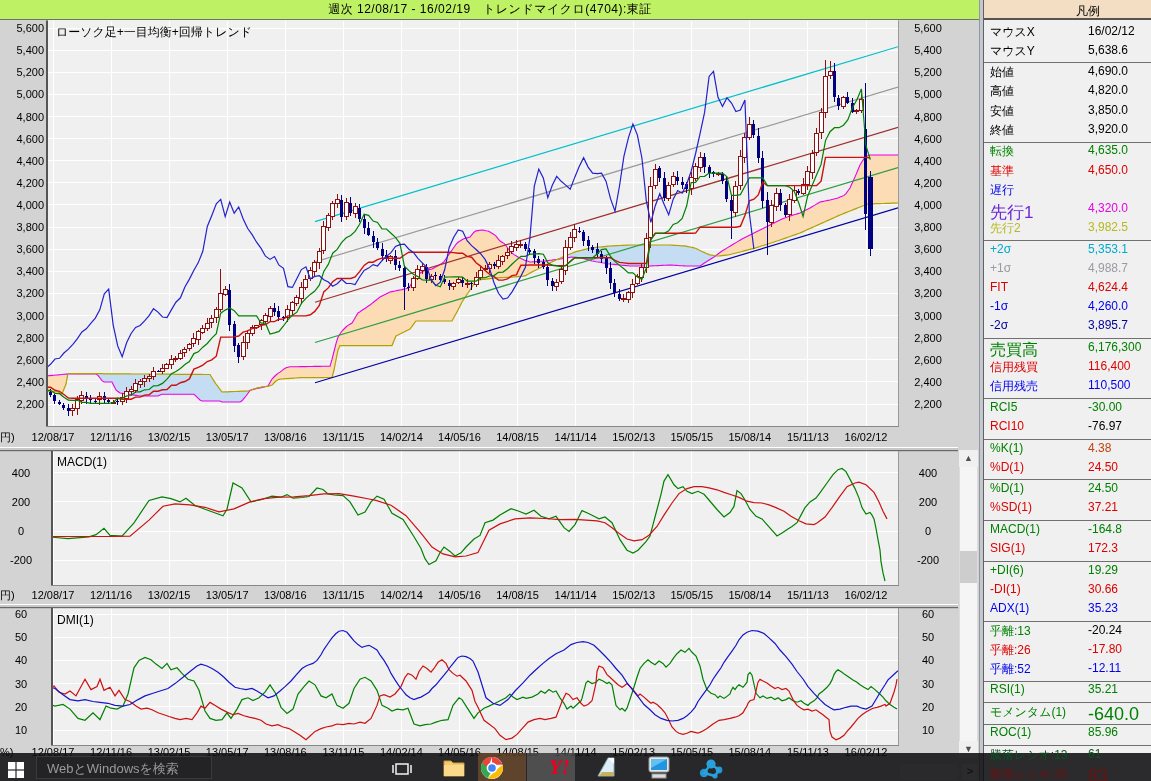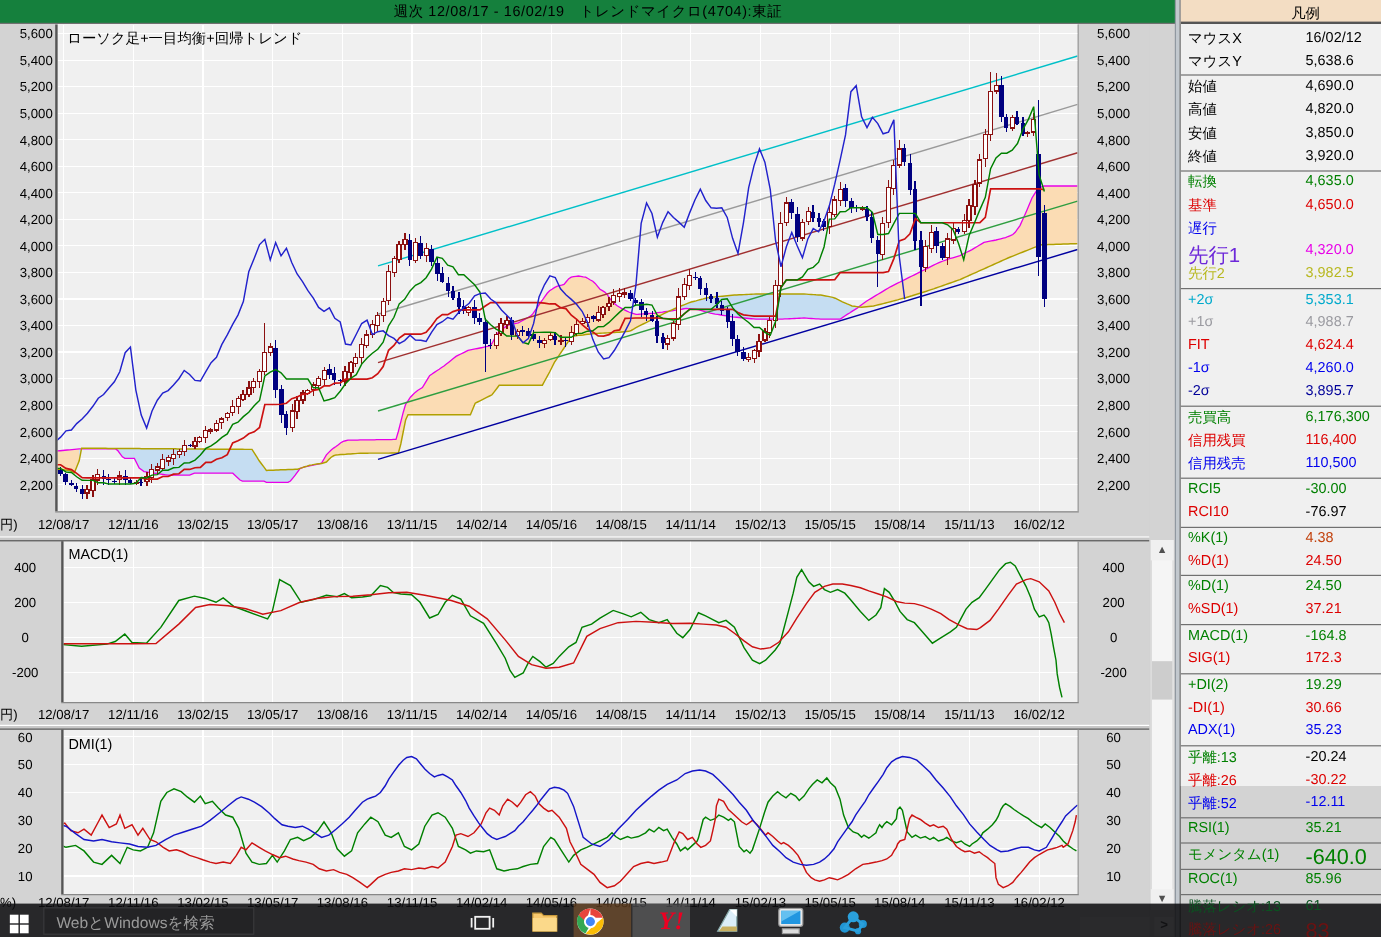--- a/index.html
+++ b/index.html
@@ -1,16 +1,16 @@
 <!DOCTYPE html>
 <html><head><meta charset="utf-8"><style>
 *{margin:0;padding:0;box-sizing:border-box}
 body{width:1151px;height:781px;position:relative;overflow:hidden;background:#d3d3d3;font-family:"Liberation Sans",sans-serif}
 </style></head><body>
-<div style="position:absolute;left:0;top:0;width:980px;height:20px;background:#15803d;border-bottom:1px solid #707070;font-size:12px;color:#000;text-align:center;line-height:18px;letter-spacing:0.5px">週次 12/08/17 - 16/02/19　トレンドマイクロ(4704):東証</div>
+<div style="position:absolute;left:0;top:0;width:980px;height:20px;background:#bef264;border-bottom:1px solid #707070;font-size:12px;color:#000;text-align:center;line-height:18px;letter-spacing:0.5px">週次 12/08/17 - 16/02/19　トレンドマイクロ(4704):東証</div>
 <svg width="958" height="743" viewBox="0 0 958 743" style="position:absolute;left:0;top:20px">
     <rect x="0" y="0" width="958" height="743" fill="#d3d3d3"></rect>
     <rect x="48" y="0" width="850" height="406" fill="#f0f0f0"></rect>
     <rect x="53" y="431" width="845" height="134" fill="#f0f0f0"></rect>
     <rect x="53" y="588" width="845" height="137" fill="#f0f0f0"></rect>
     <line x1="48" y1="8" x2="898" y2="8" stroke="#ffffff" stroke-width="1" shape-rendering="crispEdges"></line>
     <line x1="48" y1="30.1" x2="898" y2="30.1" stroke="#ffffff" stroke-width="1" shape-rendering="crispEdges"></line>
     <line x1="48" y1="52.2" x2="898" y2="52.2" stroke="#ffffff" stroke-width="1" shape-rendering="crispEdges"></line>
     <line x1="48" y1="74.4" x2="898" y2="74.4" stroke="#ffffff" stroke-width="1" shape-rendering="crispEdges"></line>
     <line x1="48" y1="96.5" x2="898" y2="96.5" stroke="#ffffff" stroke-width="1" shape-rendering="crispEdges"></line>
@@ -616,21 +616,21 @@
 <div style="position:absolute;left:958px;top:20px;width:21px;height:761px;background:#d3d3d3"></div>
 <div style="position:absolute;left:959px;top:450px;width:19px;height:308px;background:#f5f5f5;border:1px solid #dcdcdc"></div>
 <div style="position:absolute;left:959px;top:450px;width:19px;height:17px;background:#f0f0f0;color:#505050;font-size:9px;text-align:center;line-height:17px">▲</div>
 <div style="position:absolute;left:960px;top:551px;width:17px;height:32px;background:#cdcdcd"></div>
 <div style="position:absolute;left:959px;top:741px;width:19px;height:17px;background:#f0f0f0;color:#505050;font-size:9px;text-align:center;line-height:17px">▼</div>
 <div style="position:absolute;left:900px;top:764px;width:58px;height:16px;background:#e8e8e8"></div>
 <div style="position:absolute;left:962px;top:764px;width:16px;height:16px;background:#f0f0f0;color:#333;font-size:11px;font-weight:bold;text-align:center;line-height:15px">&gt;</div>
 <div style="position:absolute;left:979px;top:0;width:1px;height:781px;background:#9098a0"></div>
 <div style="position:absolute;left:980px;top:0;width:3px;height:781px;background:#c2c8ce"></div>
 <div style="position:absolute;left:983px;top:0;width:1px;height:781px;background:#606060"></div>
-<div style="position:absolute;left:984px;top:0;width:167px;height:655px;background:#f0f0f0">
+<div style="position:absolute;left:984px;top:0;width:167px;height:781px;background:#f0f0f0">
     <div style="position:absolute;left:0;top:0;width:167px;height:20px;background:#f3ddc3;border-bottom:2px solid #555">
       <span style="position:absolute;left:92px;top:3px;font-size:12px;color:#000">凡例</span>
     </div>
     <div style="position:absolute;left:6px;top:23.5px;font-size:12px;color:#000;white-space:nowrap">マウスX</div>
     <div style="position:absolute;left:104px;top:23.5px;font-size:12px;color:#000;white-space:nowrap">16/02/12</div>
     <div style="position:absolute;left:6px;top:42.7px;font-size:12px;color:#000;white-space:nowrap">マウスY</div>
     <div style="position:absolute;left:104px;top:42.7px;font-size:12px;color:#000;white-space:nowrap">5,638.6</div>
     <div style="position:absolute;left:0;top:62.4px;width:167px;height:1px;background:#707070"></div>
     <div style="position:absolute;left:6px;top:64.2px;font-size:12px;color:#000;white-space:nowrap">始値</div>
     <div style="position:absolute;left:104px;top:64.2px;font-size:12px;color:#000;white-space:nowrap">4,690.0</div>
@@ -655,21 +655,21 @@
     <div style="position:absolute;left:104px;top:241.6px;font-size:12px;color:#00aacc;white-space:nowrap">5,353.1</div>
     <div style="position:absolute;left:6px;top:260.8px;font-size:12px;color:#9a9aa0;white-space:nowrap">+1σ</div>
     <div style="position:absolute;left:104px;top:260.8px;font-size:12px;color:#9a9aa0;white-space:nowrap">4,988.7</div>
     <div style="position:absolute;left:6px;top:280.0px;font-size:12px;color:#dd0000;white-space:nowrap">FIT</div>
     <div style="position:absolute;left:104px;top:280.0px;font-size:12px;color:#dd0000;white-space:nowrap">4,624.4</div>
     <div style="position:absolute;left:6px;top:299.2px;font-size:12px;color:#0000ee;white-space:nowrap">-1σ</div>
     <div style="position:absolute;left:104px;top:299.2px;font-size:12px;color:#0000ee;white-space:nowrap">4,260.0</div>
     <div style="position:absolute;left:6px;top:318.4px;font-size:12px;color:#000099;white-space:nowrap">-2σ</div>
     <div style="position:absolute;left:104px;top:318.4px;font-size:12px;color:#000099;white-space:nowrap">3,895.7</div>
     <div style="position:absolute;left:0;top:338.1px;width:167px;height:1px;background:#707070"></div>
-    <div style="position:absolute;left:6px;top:339.9px;font-size:12px;color:#008000;white-space:nowrap">売買高</div>
+    <div style="position:absolute;left:6px;top:339.9px;font-size:16px;color:#008000;white-space:nowrap">売買高</div>
     <div style="position:absolute;left:104px;top:339.9px;font-size:12px;color:#008000;white-space:nowrap">6,176,300</div>
     <div style="position:absolute;left:6px;top:359.1px;font-size:12px;color:#dd0000;white-space:nowrap">信用残買</div>
     <div style="position:absolute;left:104px;top:359.1px;font-size:12px;color:#dd0000;white-space:nowrap">116,400</div>
     <div style="position:absolute;left:6px;top:378.3px;font-size:12px;color:#0000ee;white-space:nowrap">信用残売</div>
     <div style="position:absolute;left:104px;top:378.3px;font-size:12px;color:#0000ee;white-space:nowrap">110,500</div>
     <div style="position:absolute;left:0;top:398.0px;width:167px;height:1px;background:#707070"></div>
     <div style="position:absolute;left:6px;top:399.8px;font-size:12px;color:#008000;white-space:nowrap">RCI5</div>
     <div style="position:absolute;left:104px;top:399.8px;font-size:12px;color:#008000;white-space:nowrap">-30.00</div>
     <div style="position:absolute;left:6px;top:419.0px;font-size:12px;color:#dd0000;white-space:nowrap">RCI10</div>
     <div style="position:absolute;left:104px;top:419.0px;font-size:12px;color:#000000;white-space:nowrap">-76.97</div>
@@ -682,31 +682,31 @@
     <div style="position:absolute;left:6px;top:481.2px;font-size:12px;color:#008000;white-space:nowrap">%D(1)</div>
     <div style="position:absolute;left:104px;top:481.2px;font-size:12px;color:#008000;white-space:nowrap">24.50</div>
     <div style="position:absolute;left:6px;top:500.4px;font-size:12px;color:#dd0000;white-space:nowrap">%SD(1)</div>
     <div style="position:absolute;left:104px;top:500.4px;font-size:12px;color:#dd0000;white-space:nowrap">37.21</div>
     <div style="position:absolute;left:0;top:520.1px;width:167px;height:1px;background:#707070"></div>
     <div style="position:absolute;left:6px;top:521.9px;font-size:12px;color:#008000;white-space:nowrap">MACD(1)</div>
     <div style="position:absolute;left:104px;top:521.9px;font-size:12px;color:#008000;white-space:nowrap">-164.8</div>
     <div style="position:absolute;left:6px;top:541.1px;font-size:12px;color:#dd0000;white-space:nowrap">SIG(1)</div>
     <div style="position:absolute;left:104px;top:541.1px;font-size:12px;color:#dd0000;white-space:nowrap">172.3</div>
     <div style="position:absolute;left:0;top:560.8px;width:167px;height:1px;background:#707070"></div>
-    <div style="position:absolute;left:6px;top:562.6px;font-size:12px;color:#008000;white-space:nowrap">+DI(2)</div>
+    <div style="position:absolute;left:6px;top:562.6px;font-size:12px;color:#008000;white-space:nowrap">+DI(6)</div>
     <div style="position:absolute;left:104px;top:562.6px;font-size:12px;color:#008000;white-space:nowrap">19.29</div>
     <div style="position:absolute;left:6px;top:581.8px;font-size:12px;color:#dd0000;white-space:nowrap">-DI(1)</div>
     <div style="position:absolute;left:104px;top:581.8px;font-size:12px;color:#dd0000;white-space:nowrap">30.66</div>
     <div style="position:absolute;left:6px;top:601.0px;font-size:12px;color:#0000ee;white-space:nowrap">ADX(1)</div>
     <div style="position:absolute;left:104px;top:601.0px;font-size:12px;color:#0000ee;white-space:nowrap">35.23</div>
     <div style="position:absolute;left:0;top:620.7px;width:167px;height:1px;background:#707070"></div>
     <div style="position:absolute;left:6px;top:622.5px;font-size:12px;color:#008000;white-space:nowrap">乎離:13</div>
     <div style="position:absolute;left:104px;top:622.5px;font-size:12px;color:#000000;white-space:nowrap">-20.24</div>
     <div style="position:absolute;left:6px;top:641.7px;font-size:12px;color:#dd0000;white-space:nowrap">乎離:26</div>
-    <div style="position:absolute;left:104px;top:641.7px;font-size:12px;color:#dd0000;white-space:nowrap">-30.22</div>
+    <div style="position:absolute;left:104px;top:641.7px;font-size:12px;color:#dd0000;white-space:nowrap">-17.80</div>
     <div style="position:absolute;left:6px;top:660.9px;font-size:12px;color:#0000ee;white-space:nowrap">乎離:52</div>
     <div style="position:absolute;left:104px;top:660.9px;font-size:12px;color:#0000ee;white-space:nowrap">-12.11</div>
     <div style="position:absolute;left:0;top:680.6px;width:167px;height:1px;background:#707070"></div>
     <div style="position:absolute;left:6px;top:682.4px;font-size:12px;color:#008000;white-space:nowrap">RSI(1)</div>
     <div style="position:absolute;left:104px;top:682.4px;font-size:12px;color:#008000;white-space:nowrap">35.21</div>
     <div style="position:absolute;left:0;top:702.1px;width:167px;height:1px;background:#707070"></div>
     <div style="position:absolute;left:6px;top:703.9px;font-size:12px;color:#008000;white-space:nowrap">モメンタム(1)</div>
     <div style="position:absolute;left:104px;top:703.9px;font-size:18px;color:#008000;white-space:nowrap">-640.0</div>
     <div style="position:absolute;left:0;top:723.6px;width:167px;height:1px;background:#707070"></div>
     <div style="position:absolute;left:6px;top:725.4px;font-size:12px;color:#008000;white-space:nowrap">ROC(1)</div>

